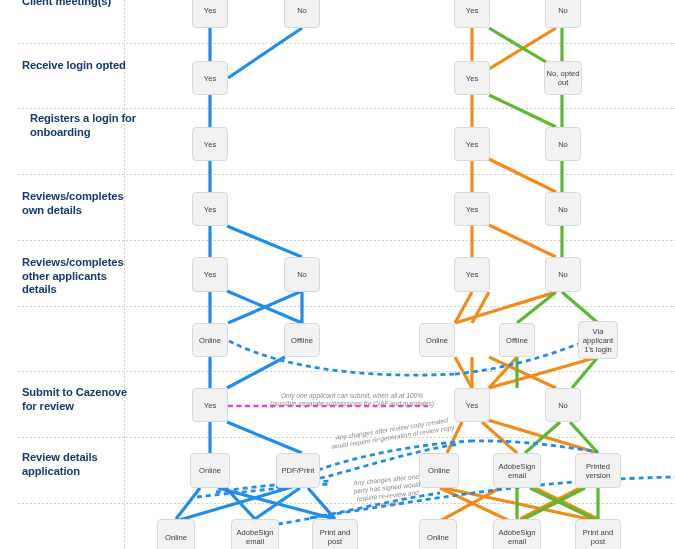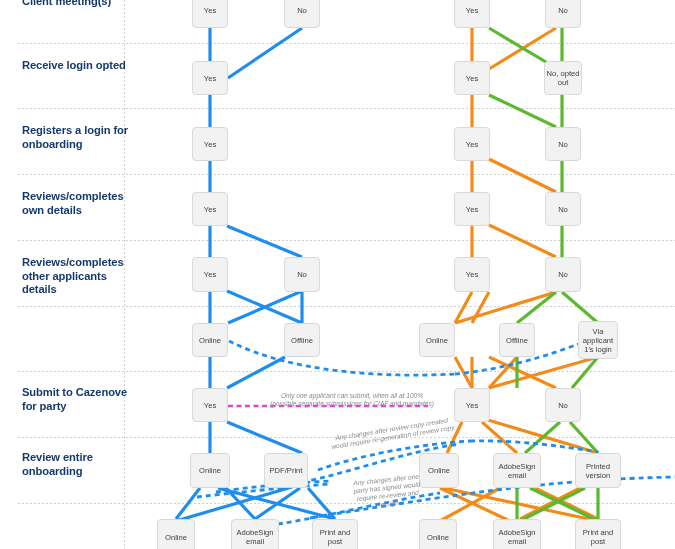--- a/index.html
+++ b/index.html
@@ -166,45 +166,45 @@
 
       <path d="M278,524 C330,516 390,500 440,493"></path>
       <path d="M216,492 C250,487 290,483 330,481"></path>
       <path d="M197,497 C240,492 290,487 330,484"></path>
     </g>
 
   </svg>
 
   <div class="row-label" style="top:-5px;">Client meeting(s)</div>
   <div class="row-label" style="top:59px;">Receive login opted</div>
-  <div class="row-label" style="top:124px;">Registers a login for onboarding</div>
+  <div class="row-label" style="top:112px;margin-left:8px;">Registers a login for onboarding</div>
   <div class="row-label" style="top:256px;">Reviews/completes other applicants details</div>
   <div class="row-label" style="top:190px;">Reviews/completes own details</div>
-  <div class="row-label" style="top:386px;">Submit to Cazenove for party</div>
-  <div class="row-label" style="top:451px;">Review entire onboarding</div>
+  <div class="row-label" style="top:386px;">Submit to Cazenove for review</div>
+  <div class="row-label" style="top:451px;">Review details application</div>
 
   <div class="node" style="left:192px;top:-8px;width:36px;height:36px;">Yes</div>
   <div class="node" style="left:284px;top:-8px;width:36px;height:36px;">No</div>
 
   <div class="node" style="left:192px;top:61px;width:36px;height:34px;">Yes</div>
 
   <div class="node" style="left:192px;top:127px;width:36px;height:34px;">Yes</div>
 
   <div class="node" style="left:192px;top:192px;width:36px;height:34px;">Yes</div>
 
   <div class="node" style="left:192px;top:257px;width:36px;height:35px;">Yes</div>
   <div class="node" style="left:284px;top:257px;width:36px;height:35px;">No</div>
 
   <div class="node" style="left:192px;top:323px;width:36px;height:34px;">Online</div>
   <div class="node" style="left:284px;top:323px;width:36px;height:34px;">Offline</div>
 
   <div class="node" style="left:192px;top:388px;width:36px;height:34px;">Yes</div>
 
   <div class="node" style="left:190px;top:453px;width:40px;height:35px;">Online</div>
-  <div class="node" style="left:264px;top:453px;width:44px;height:35px;">PDF/Print</div>
+  <div class="node" style="left:276px;top:453px;width:44px;height:35px;">PDF/Print</div>
 
   <div class="node" style="left:157px;top:519px;width:38px;height:36px;">Online</div>
   <div class="node" style="left:231px;top:519px;width:48px;height:36px;">AdobeSign email</div>
   <div class="node" style="left:312px;top:519px;width:46px;height:36px;">Print and post</div>
 
   <div class="node" style="left:454px;top:-8px;width:36px;height:36px;">Yes</div>
   <div class="node" style="left:545px;top:-8px;width:36px;height:36px;">No</div>
 
   <div class="node" style="left:454px;top:61px;width:36px;height:34px;">Yes</div>
   <div class="node" style="left:544px;top:61px;width:38px;height:34px;">No, opted out</div>

